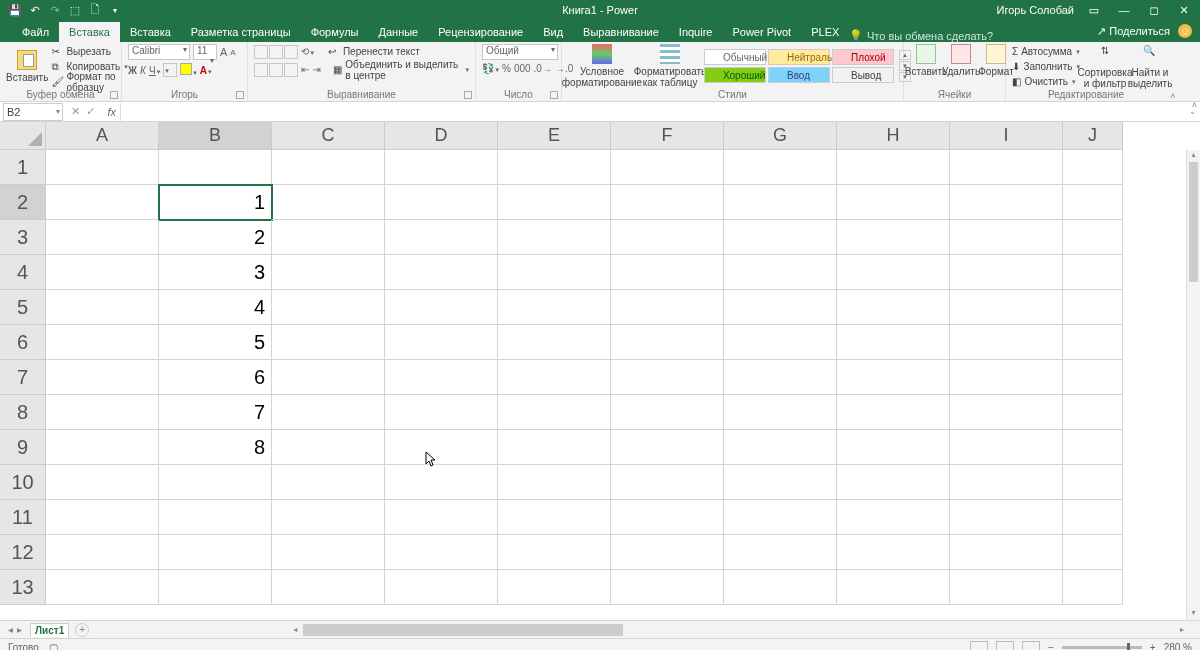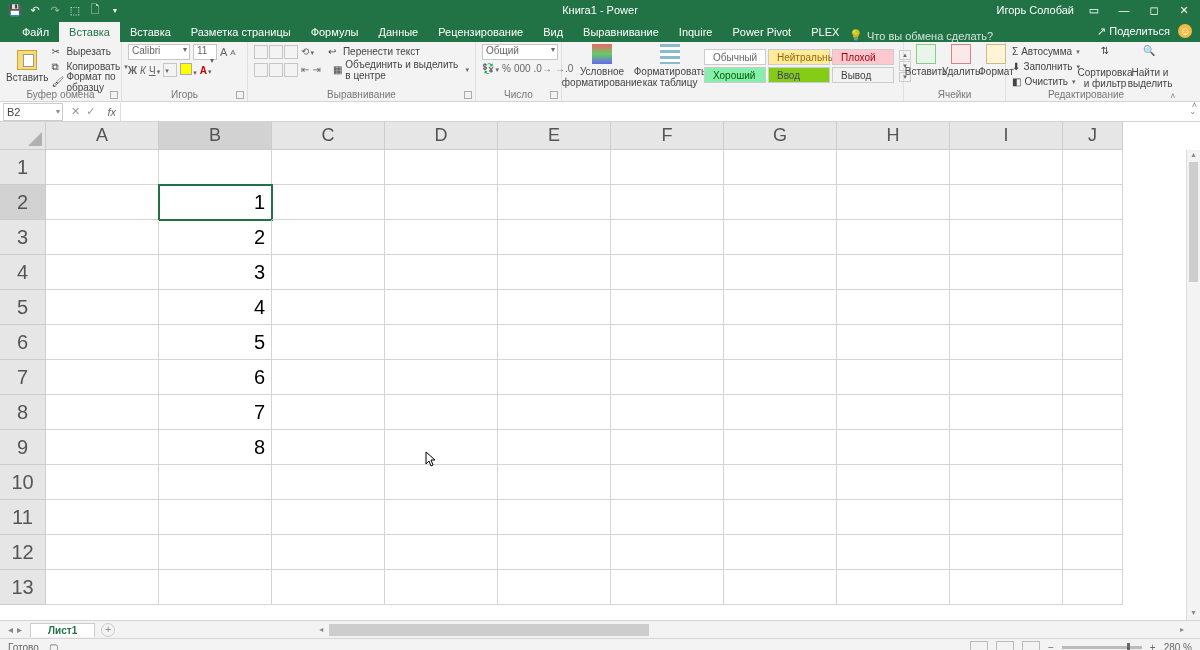--- a/index.html
+++ b/index.html
@@ -28,21 +28,21 @@
 .vstack { display:flex; flex-direction:column; gap:0px; }
 .hstack { display:flex; align-items:center; gap:3px; }
 .btn-big { display:flex; flex-direction:column; align-items:center; width:44px; font-size:10px; text-align:center; line-height:1.1; gap:2px; color:#444; }
 .btn-big .ic { width:20px; height:20px; }
 .mini { font-size:10px; color:#444; display:flex; align-items:center; gap:3px; height:15px; }
 .mini .ic { width:12px; height:12px; }
 .font-sel { border:1px solid #c6c6c6; background:#fff; height:16px; font-size:10px; padding:0 14px 0 3px; position:relative; }
 .font-sel::after { content:"▾"; position:absolute; right:2px; font-size:8px; color:#666; }
 .sq { width:14px; height:14px; border:1px solid #c6c6c6; display:inline-block; }
 .drop::after { content:"▾"; font-size:7px; margin-left:1px; color:#666; }
-.style-cell { border:1px solid #ccc; padding:2px 8px; font-size:10px; width:62px; height:16px; display:flex; align-items:center; }
+.style-cell { border:1px solid #ccc; padding:2px 18px; font-size:10px; width:62px; height:16px; display:flex; align-items:center; }
 
 
 .fbar { height:20px; background:#fff; border-bottom:1px solid #d4d4d4; display:flex; align-items:center; }
 .namebox { width:60px; height:18px; border:1px solid #ccc; margin-left:3px; padding:0 3px; font-size:11px; display:flex; align-items:center; position:relative; }
 .namebox::after { content:"▾"; position:absolute; right:2px; font-size:8px; color:#888; }
 .fbar .fx-btns { display:flex; gap:6px; padding:0 8px; color:#999; }
 .fbar .fx { font-style:italic; color:#666; padding:0 4px; }
 .formula-input { flex:1; height:18px; border-left:1px solid #ddd; }
 
 
@@ -57,21 +57,21 @@
 .rh.sel { background:#d2d2d2; }
 .cells { position:absolute; left:46px; top:28px; right:0; }
 .row { display:flex; height:35px; }
 .cell { width:113px; border-right:1px solid #d4d4d4; border-bottom:1px solid #d4d4d4; display:flex; align-items:center; justify-content:flex-end; padding:0 6px; font-size:20px; color:#000; }
 .cell.active { outline:2px solid #217346; outline-offset:-1px; }
 .vscroll { position:absolute; right:0; top:28px; width:14px; bottom:0; background:#f3f3f3; border-left:1px solid #ddd; }
 
 
 .sheet-bar { height:18px; background:#f3f3f3; border-top:1px solid #d4d4d4; display:flex; align-items:center; font-size:10px; }
 .sheet-nav { display:flex; gap:4px; padding:0 8px; color:#888; }
-.sheet-tab { background:#fff; border:1px solid #ccc; border-bottom:none; padding:1px 17px; color:#217346; font-weight:bold; }
+.sheet-tab { background:#fff; border:1px solid #ccc; border-bottom:none; padding:1px 4px; color:#217346; font-weight:bold; }
 .sheet-add { width:14px; height:14px; border:1px solid #ccc; border-radius:50%; margin-left:6px; display:flex; align-items:center; justify-content:center; color:#888; }
 .hscroll { flex:1; margin:0 12px 0 200px; height:12px; background:#f3f3f3; position:relative; }
 .hscroll .thumb { position:absolute; left:14px; width:320px; top:0; bottom:0; background:#cdcdcd; }
 .hscroll .arr { position:absolute; width:12px; top:0; bottom:0; display:flex; align-items:center; justify-content:center; color:#888; font-size:8px; }
 
 
 .status { height:18px; background:#f3f3f3; border-top:1px solid #d4d4d4; display:flex; align-items:center; font-size:10px; color:#666; padding:0 8px; justify-content:space-between; }
 .status .right { display:flex; align-items:center; gap:8px; }
 .viewbtn { width:18px; height:14px; border:1px solid #bbb; }
 .zoom-slider { width:80px; height:3px; background:#bbb; position:relative; }
@@ -228,31 +228,32 @@
         <div class="ic" style="background:repeating-linear-gradient(#8bc 0 3px,#fff 3px 6px)"></div>
         <span>Форматировать как таблицу</span>
       </div>
       <div class="vstack" style="gap:2px">
         <div class="hstack" style="gap:2px">
           <div class="style-cell" style="background:#fff">Обычный</div>
           <div class="style-cell" style="background:#ffeb9c;color:#9c6500">Нейтральный</div>
           <div class="style-cell" style="background:#ffc7ce;color:#9c0006">Плохой</div>
         </div>
         <div class="hstack" style="gap:2px">
-          <div class="style-cell" style="background:#86efac;color:#006100">Хороший</div>
-          <div class="style-cell" style="background:#84cc16;color:#3f3f76">Ввод</div>
+          <div class="style-cell" style="background:#84cc16;color:#006100">Хороший</div>
+          <div class="style-cell" style="background:#7dd3fc;color:#3f3f76">Ввод</div>
           <div class="style-cell" style="background:#f2f2f2;color:#3f3f3f">Вывод</div>
         </div>
       </div>
       <div class="vstack" style="gap:1px;margin-left:2px">
         <span style="border:1px solid #ccc;width:12px;height:10px;font-size:7px;text-align:center">▴</span>
         <span style="border:1px solid #ccc;width:12px;height:10px;font-size:7px;text-align:center">▾</span>
         <span style="border:1px solid #ccc;width:12px;height:10px;font-size:7px;text-align:center">▾</span>
       </div>
     </div>
+    <div class="label">Стили</div>
   </div>
 
   <div class="group" style="width:102px">
     <div class="hstack">
       <div class="btn-big" style="width:32px">
           <div class="ic" style="background:#e8f5e8;border:1px solid #8c8"></div>
           <span>Вставить</span>
         </div>
       <div class="btn-big" style="width:32px">
           <div class="ic" style="background:#fce8e8;border:1px solid #c88"></div>

